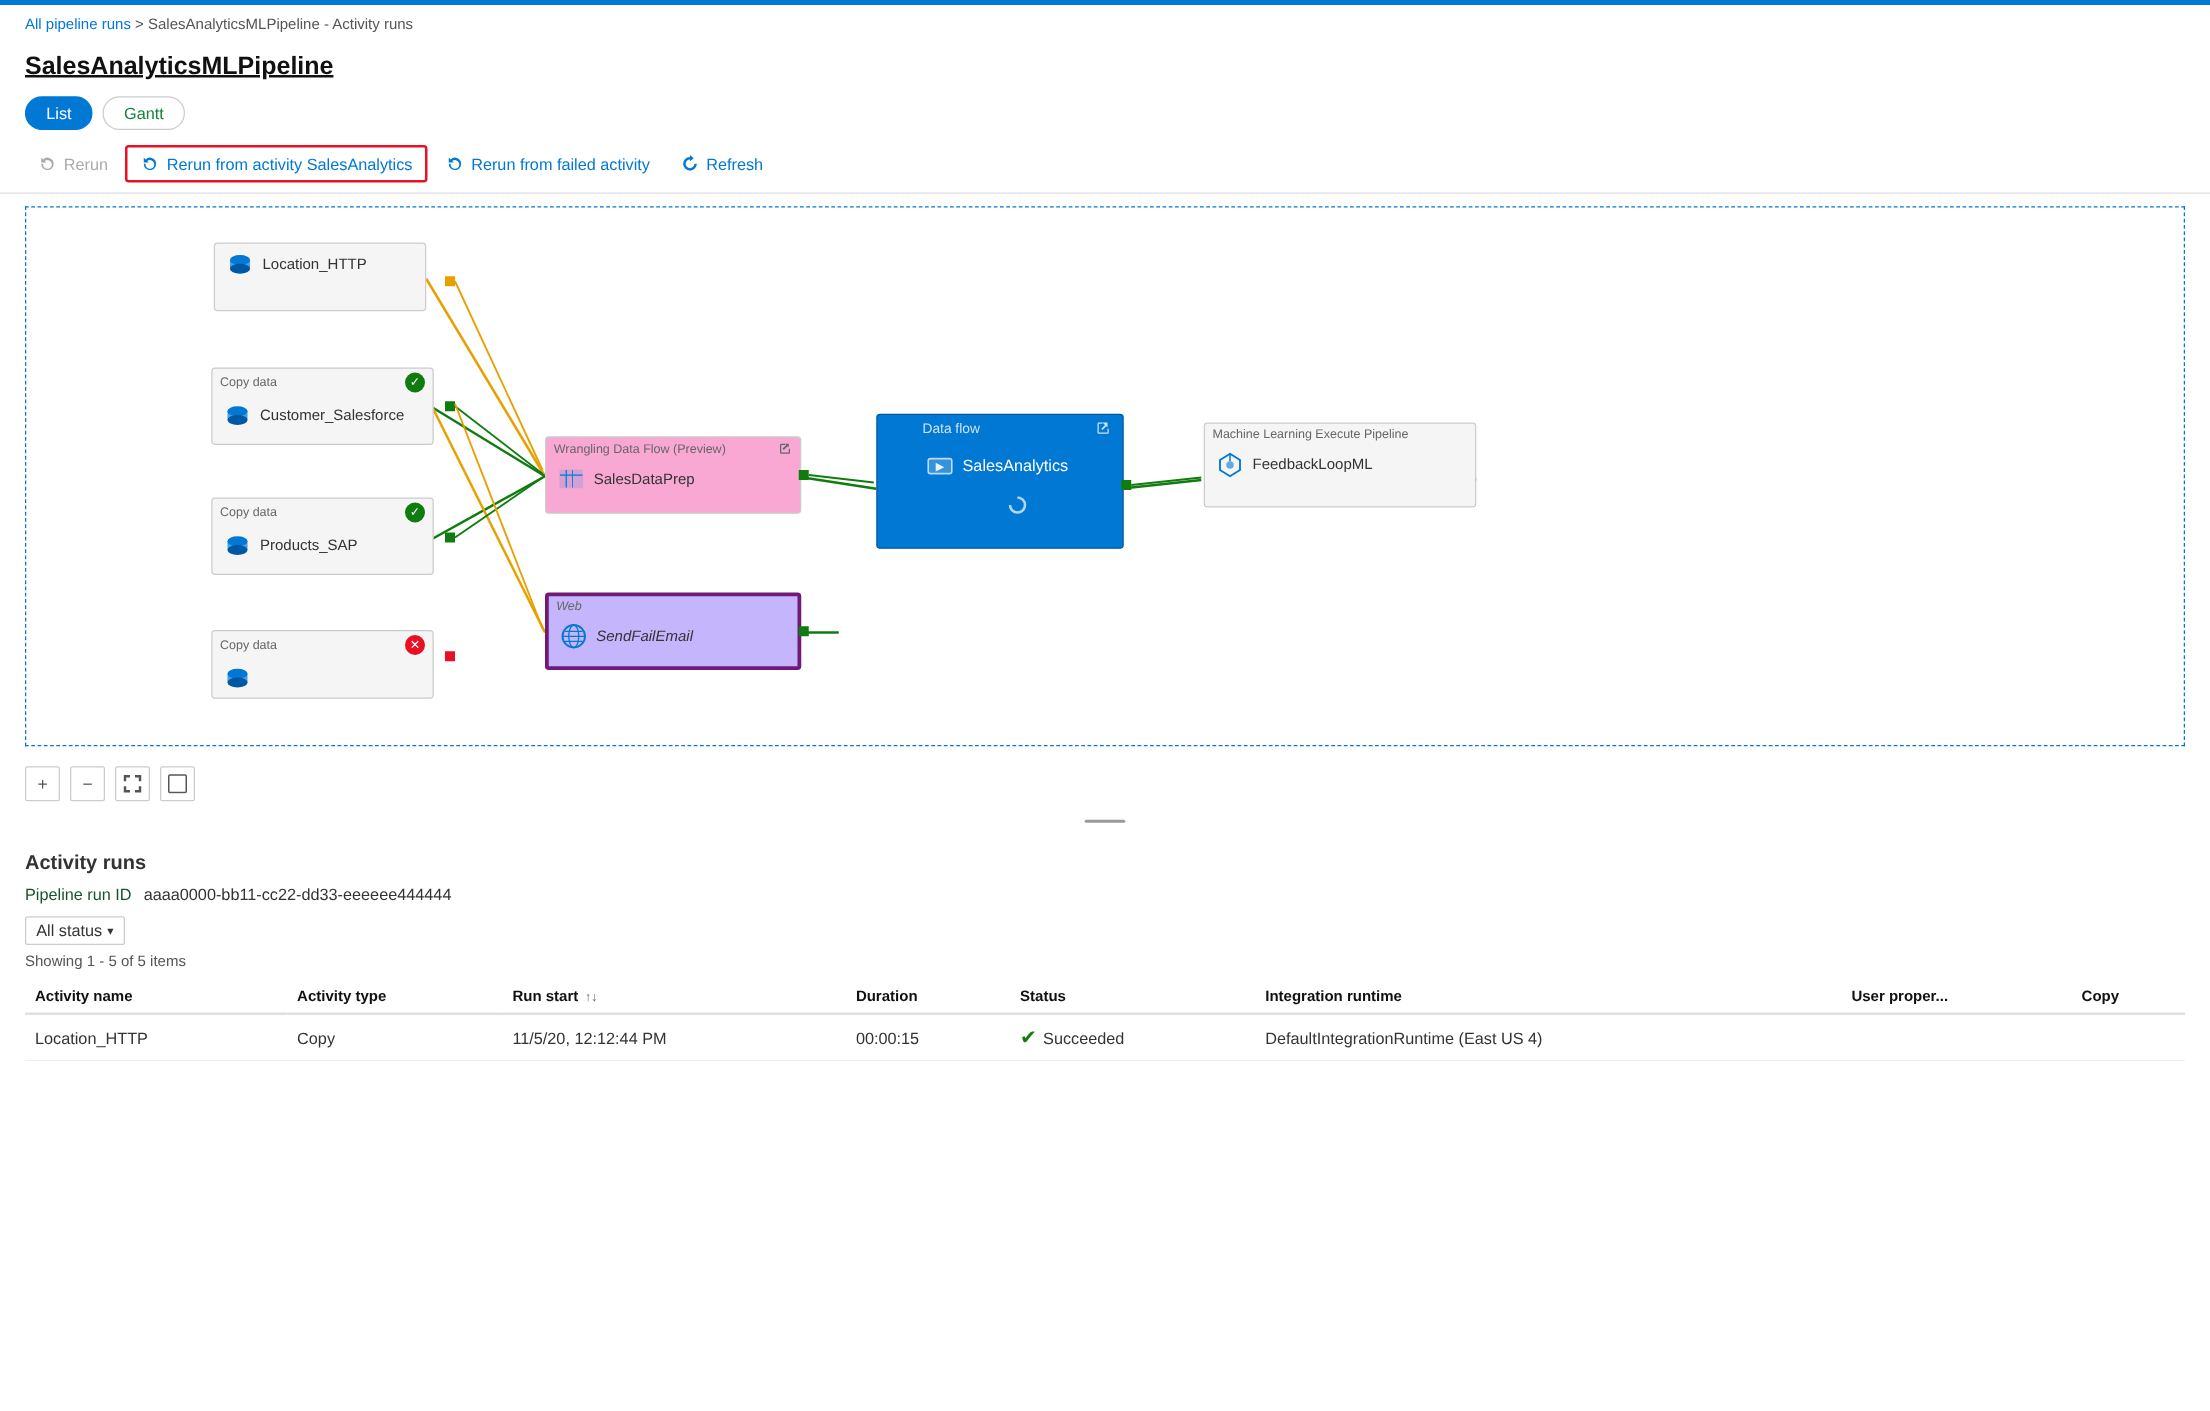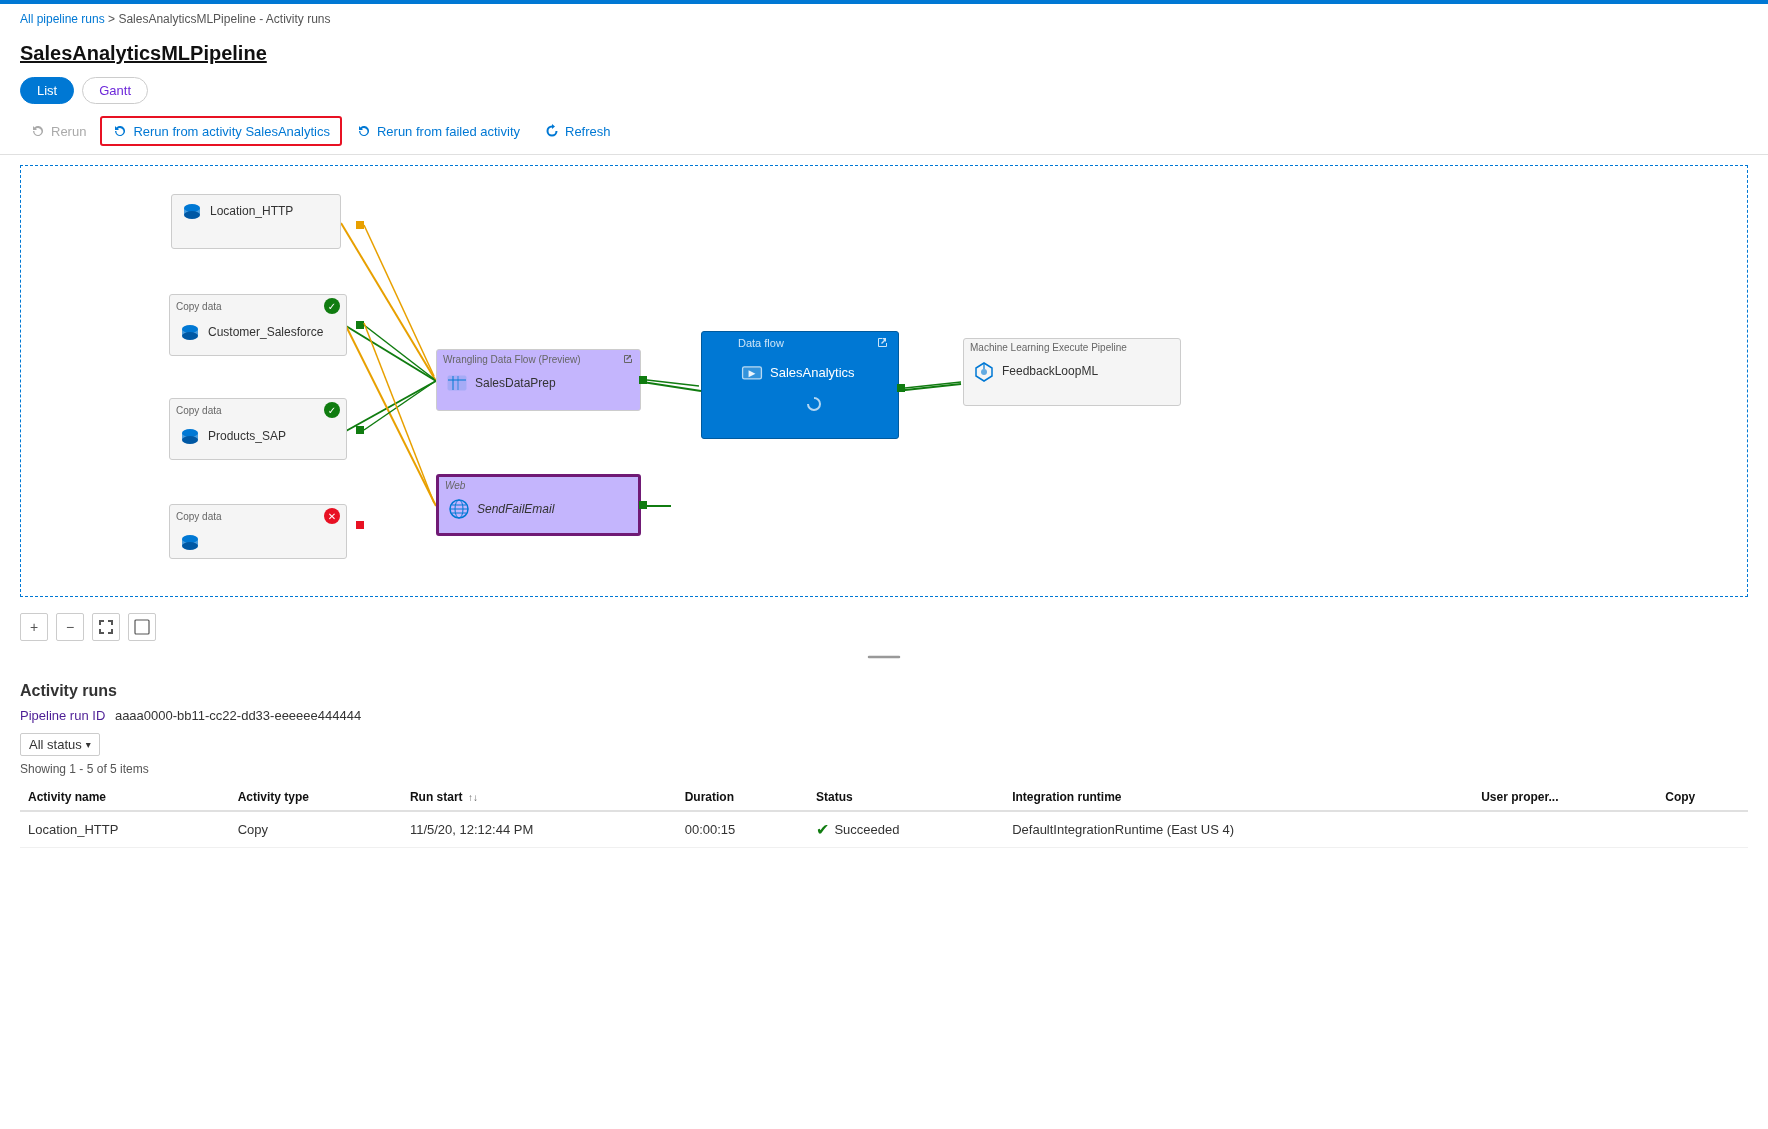--- a/index.html
+++ b/index.html
@@ -14,21 +14,21 @@
 
     .toolbar-row { padding: 0 20px; display: flex; align-items: center; gap: 8px; margin-bottom: 8px; }
 
     .tab-btn {
       padding: 5px 16px;
       border-radius: 20px;
       border: 1px solid #ccc;
       cursor: pointer;
       font-size: 13px;
       background: #fff;
-      color: #6d28d9;
+      color: #15803d;
     }
     .tab-btn.active {
       background: #0078d4;
       color: #fff;
       border-color: #0078d4;
     }
 
     .action-bar { padding: 4px 20px 8px 20px; display: flex; align-items: center; gap: 4px; border-bottom: 1px solid #e0e0e0; }
 
     .action-btn {
@@ -144,21 +144,21 @@
       cursor: pointer;
       display: flex; align-items: center; justify-content: center;
       font-size: 14px;
       color: #555;
     }
 
     
     .activity-runs { padding: 16px 20px 0 20px; }
     .section-title { font-size: 16px; font-weight: 600; margin-bottom: 8px; }
     .run-id-row { font-size: 13px; margin-bottom: 10px; }
-    .run-id-row strong { font-weight: 400; color: #4c1d95; }
+    .run-id-row strong { font-weight: 400; color: #14532d; }
 
     .filter-row { margin-bottom: 6px; }
     .status-filter {
       display: inline-flex; align-items: center; gap: 4px;
       border: 1px solid #ccc;
       border-radius: 2px;
       padding: 3px 8px;
       cursor: pointer;
       font-size: 13px;
     }
@@ -181,21 +181,21 @@
     }
     .sort-icon { font-size: 10px; color: #666; margin-left: 2px; }
 
     .status-cell { display: flex; align-items: center; gap: 5px; }
     .green-check { color: #107c10; font-size: 16px; }
 
     
     .svg-icon { width: 16px; height: 16px; display: inline-block; vertical-align: middle; }
 
     
-    .node-wrangling { background: #c4b5fd; border: 1px solid #ccc; }
+    .node-wrangling { background: #f9a8d4; border: 1px solid #ccc; }
 
     
     .node-web { background: #c4b5fd; border: 3px solid #701a75; font-style: italic; }
 
     
     .node-ml { background: #f5f5f5; border: 1px solid #ccc; }
 
   </style>
 </head>
 <body>

